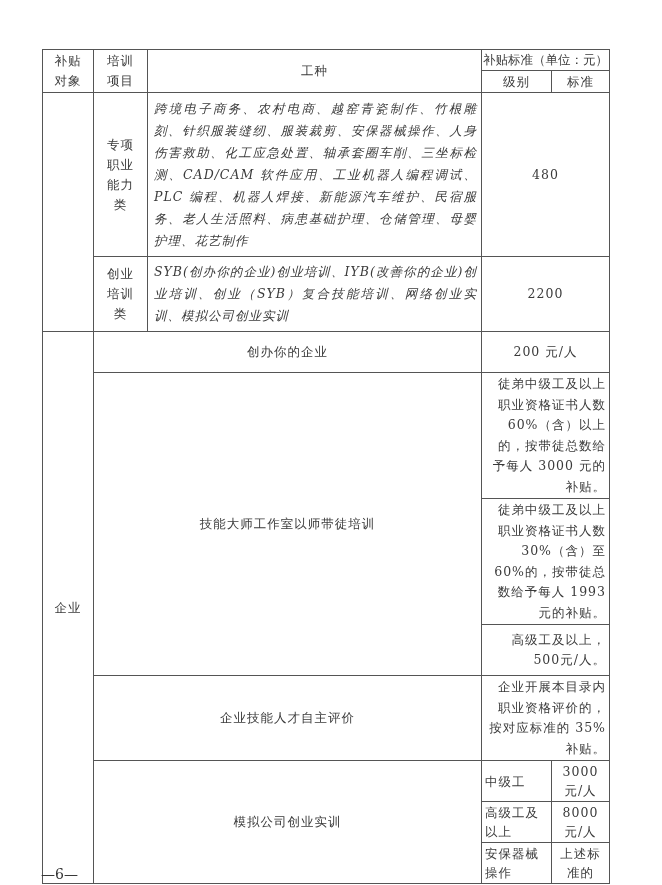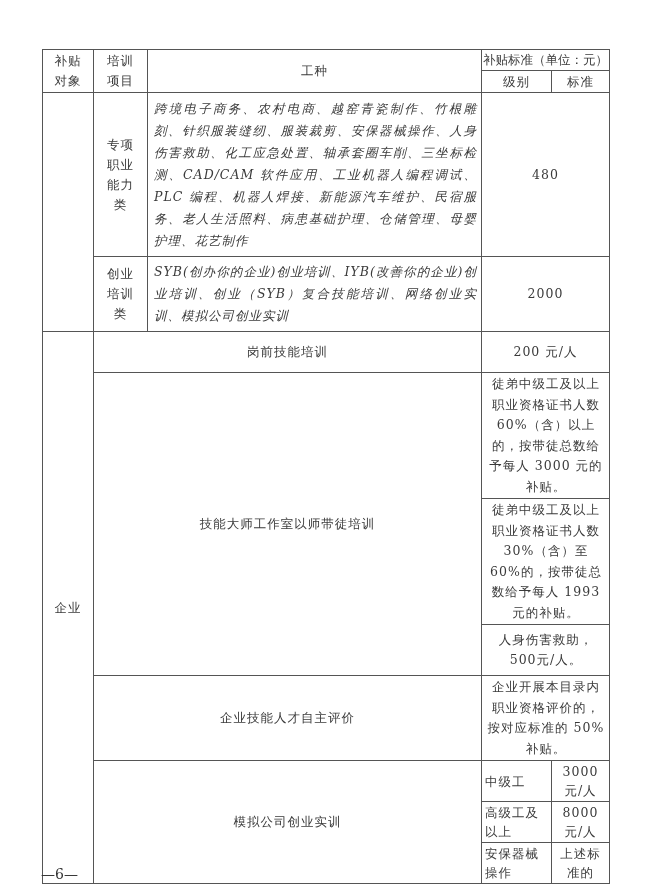--- a/index.html
+++ b/index.html
@@ -8,21 +8,21 @@
   .page { position: absolute; left: 0; top: 8px; width: 662px; height: 885px; }
   table.sub { position: absolute; left: 42px; top: 41px; border-collapse: collapse;
               table-layout: fixed; width: 567px; }
   table.sub td { border: 1px solid #555; padding: 0; vertical-align: middle;
                  font-size: 12.5px; line-height: 20px; letter-spacing: 1px; }
   .c { text-align: center; }
   .hdr { font-size: 12.5px; line-height: 19px; }
   .vert { text-align: center; line-height: 20px; }
   .trades { padding: 4px 4px 4px 6px !important; text-align: justify; line-height: 22px !important; font-style: italic; }
   .amt { text-align: center; font-size: 13px; }
-  .note { padding: 1px 3px 1px 4px !important; text-align: center; line-height: 20.5px !important; letter-spacing: 1.5px; }
+  .note { padding: 1px 3px 1px 4px !important; text-align: right; line-height: 20.5px !important; letter-spacing: 1.5px; }
   .small { padding: 1px 3px !important; line-height: 19px !important; }
   .page-num { position: absolute; left: 41px; top: 858px; font-size: 14px; color: #333;
               font-family: "DejaVu Serif", serif; letter-spacing: 0; }
 </style>
 </head>
 <body>
 
 <div class="page">
 <table class="sub">
   <colgroup>
@@ -62,41 +62,41 @@
     <td class="trades">跨境电子商务、农村电商、越窑青瓷制作、竹根雕刻、针织服装缝纫、服装裁剪、安保器械操作、人身伤害救助、化工应急处置、轴承套圈车削、三坐标检测、CAD/CAM 软件应用、工业机器人编程调试、PLC 编程、机器人焊接、新能源汽车维护、民宿服务、老人生活照料、病患基础护理、仓储管理、母婴护理、花艺制作</td>
     <td colspan="2" class="amt">480</td>
   </tr>
   <tr style="height:72px">
     <td class="vert">
       <div>创业</div>
       <div>培训</div>
       <div>类</div>
     </td>
     <td class="trades">SYB(创办你的企业)创业培训、IYB(改善你的企业)创业培训、创业（SYB）复合技能培训、网络创业实训、模拟公司创业实训</td>
-    <td colspan="2" class="amt">2000</td>
+    <td colspan="2" class="amt">2200</td>
   </tr>
 
   <tr style="height:41px">
     <td rowspan="8" class="c">企业</td>
-    <td colspan="2" class="c">岗前技能培训</td>
+    <td colspan="2" class="c">创办你的企业</td>
     <td colspan="2" class="amt">200 元/人</td>
   </tr>
   <tr style="height:105px">
     <td colspan="2" rowspan="3" class="c">技能大师工作室以师带徒培训</td>
     <td colspan="2" class="note">徒弟中级工及以上职业资格证书人数60%（含）以上的，按带徒总数给予每人 3000 元的补贴。</td>
   </tr>
   <tr style="height:120px">
     <td colspan="2" class="note">徒弟中级工及以上职业资格证书人数30%（含）至 60%的，按带徒总数给予每人 1993 元的补贴。</td>
   </tr>
   <tr style="height:51px">
-    <td colspan="2" class="note">人身伤害救助，500元/人。</td>
+    <td colspan="2" class="note">高级工及以上，500元/人。</td>
   </tr>
   <tr style="height:82px">
     <td colspan="2" class="c">企业技能人才自主评价</td>
-    <td colspan="2" class="note">企业开展本目录内职业资格评价的，按对应标准的 50%补贴。</td>
+    <td colspan="2" class="note">企业开展本目录内职业资格评价的，按对应标准的 35%补贴。</td>
   </tr>
   <tr style="height:41px">
     <td colspan="2" rowspan="3" class="c">模拟公司创业实训</td>
     <td class="small">中级工</td>
     <td class="small c">3000 元/人</td>
   </tr>
   <tr style="height:40px">
     <td class="small">高级工及以上</td>
     <td class="small c">8000 元/人</td>
   </tr>

